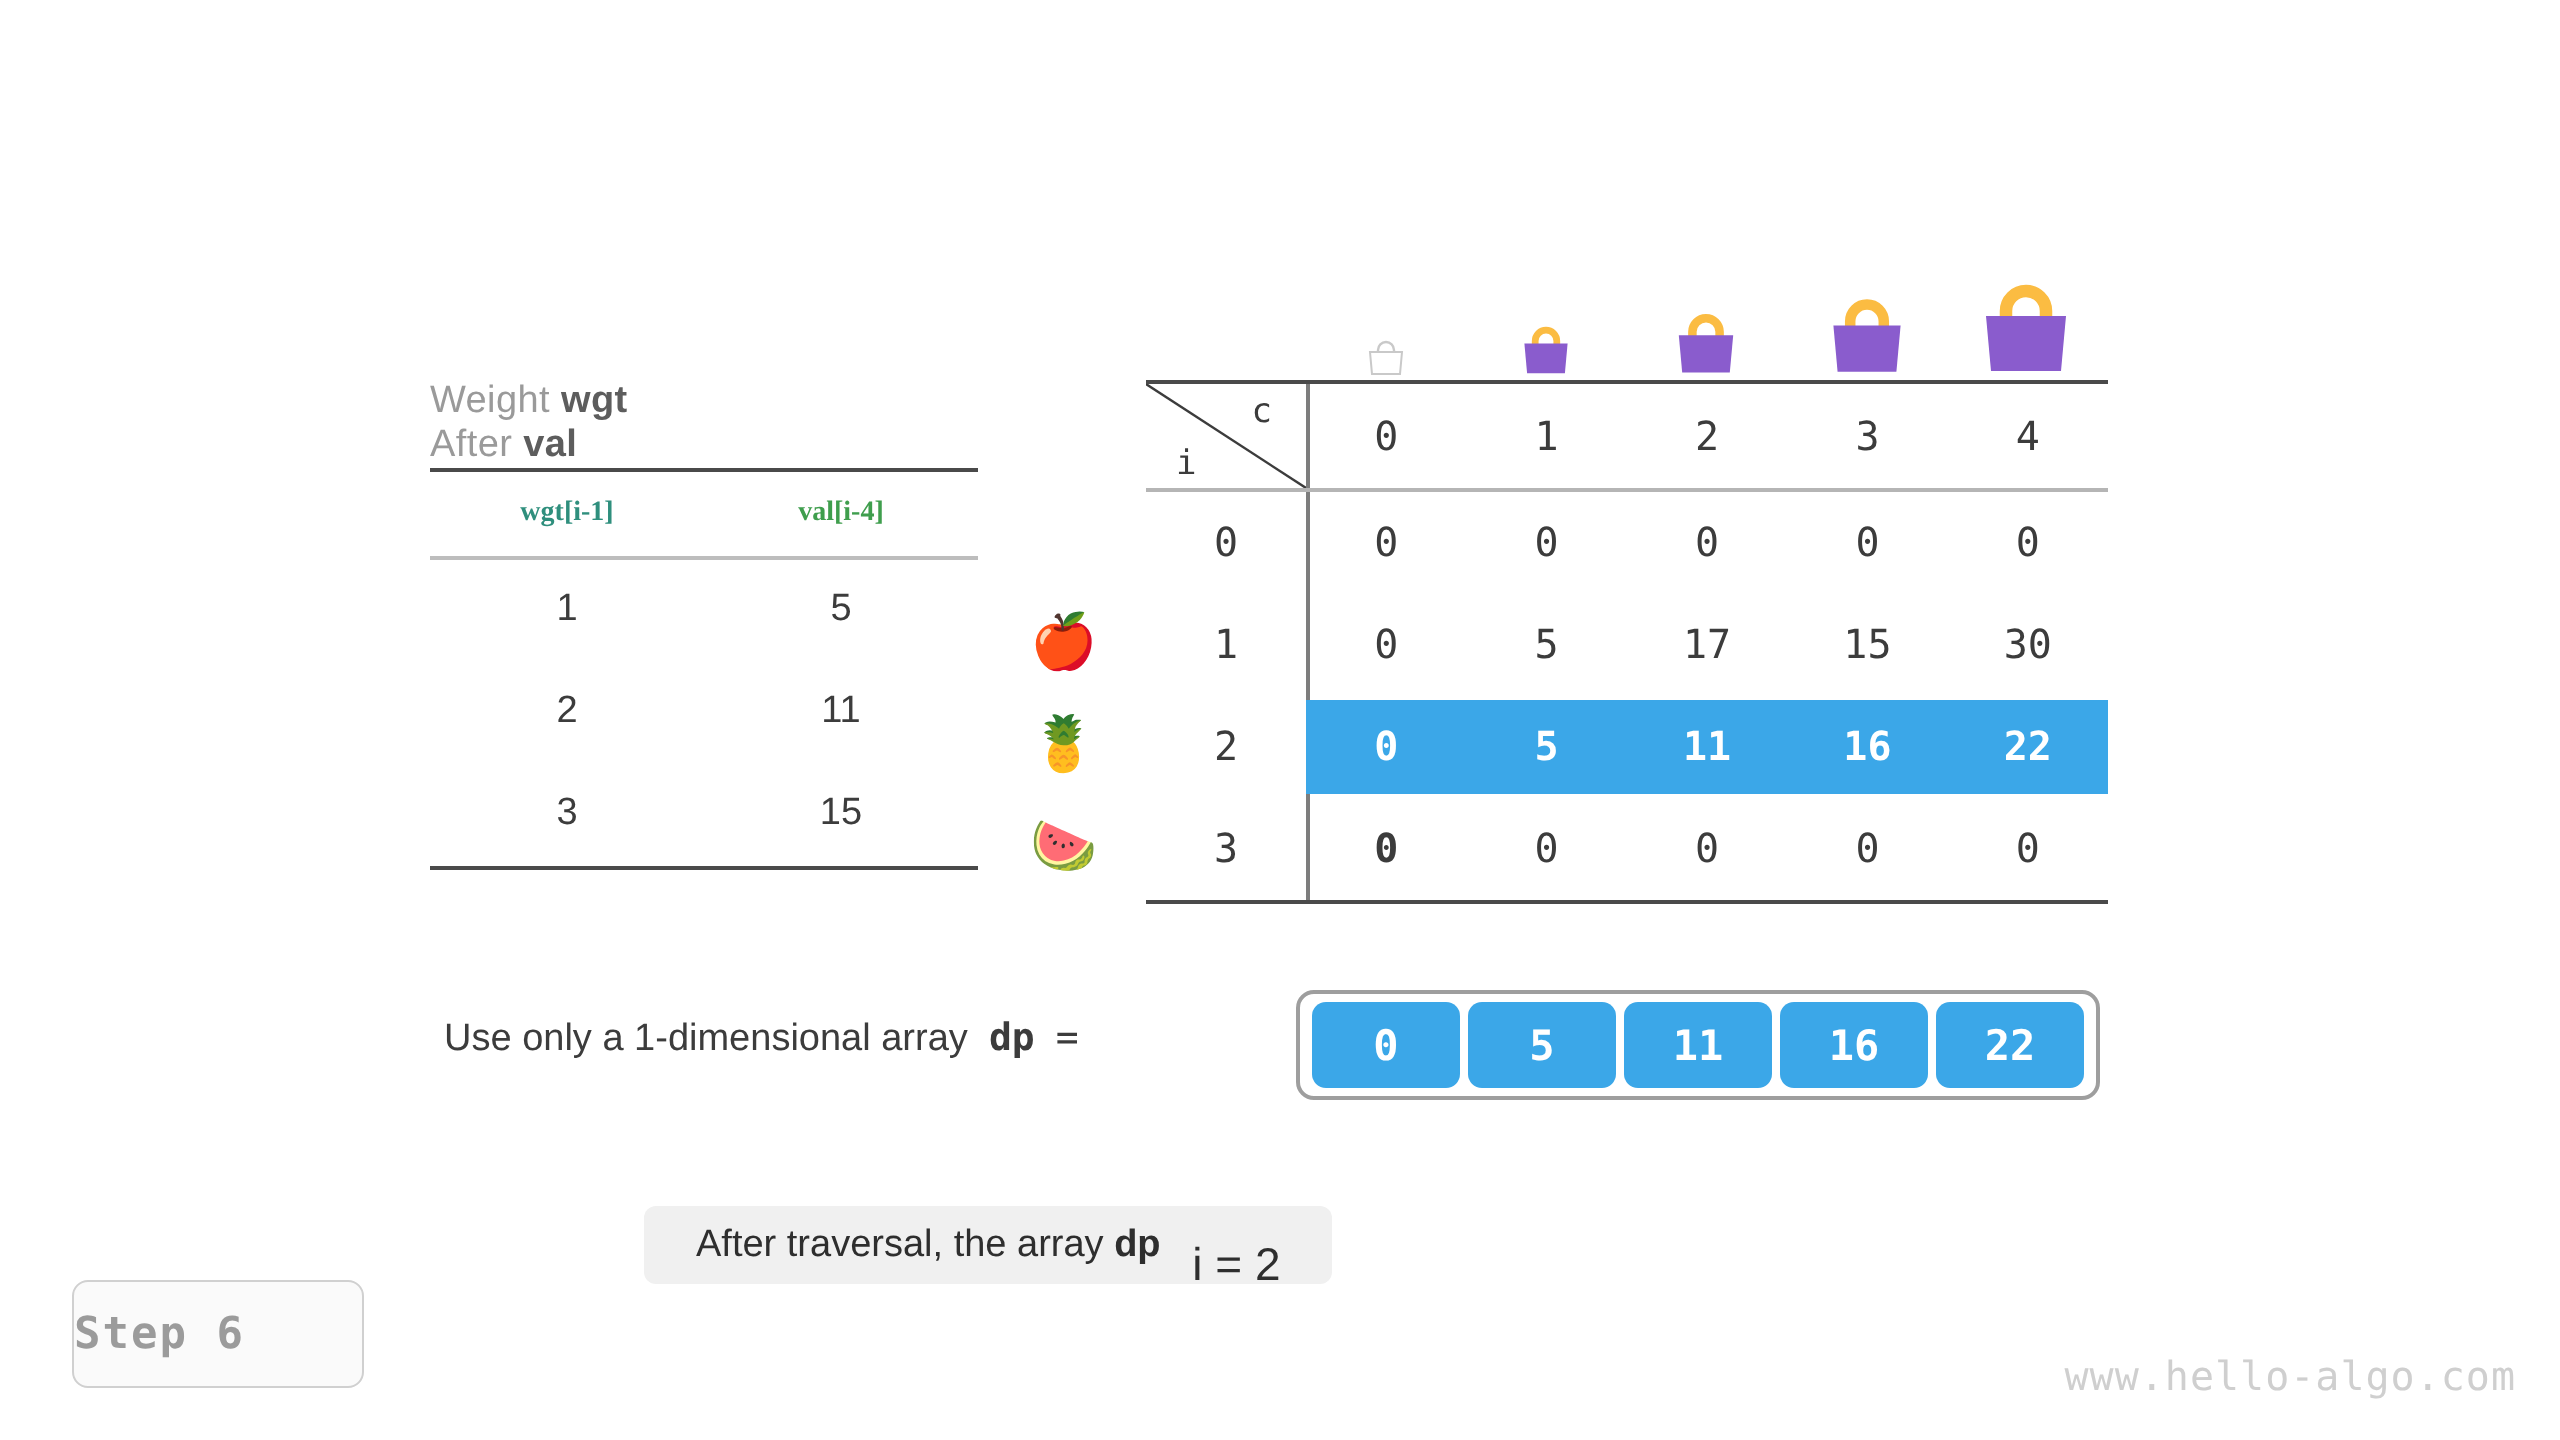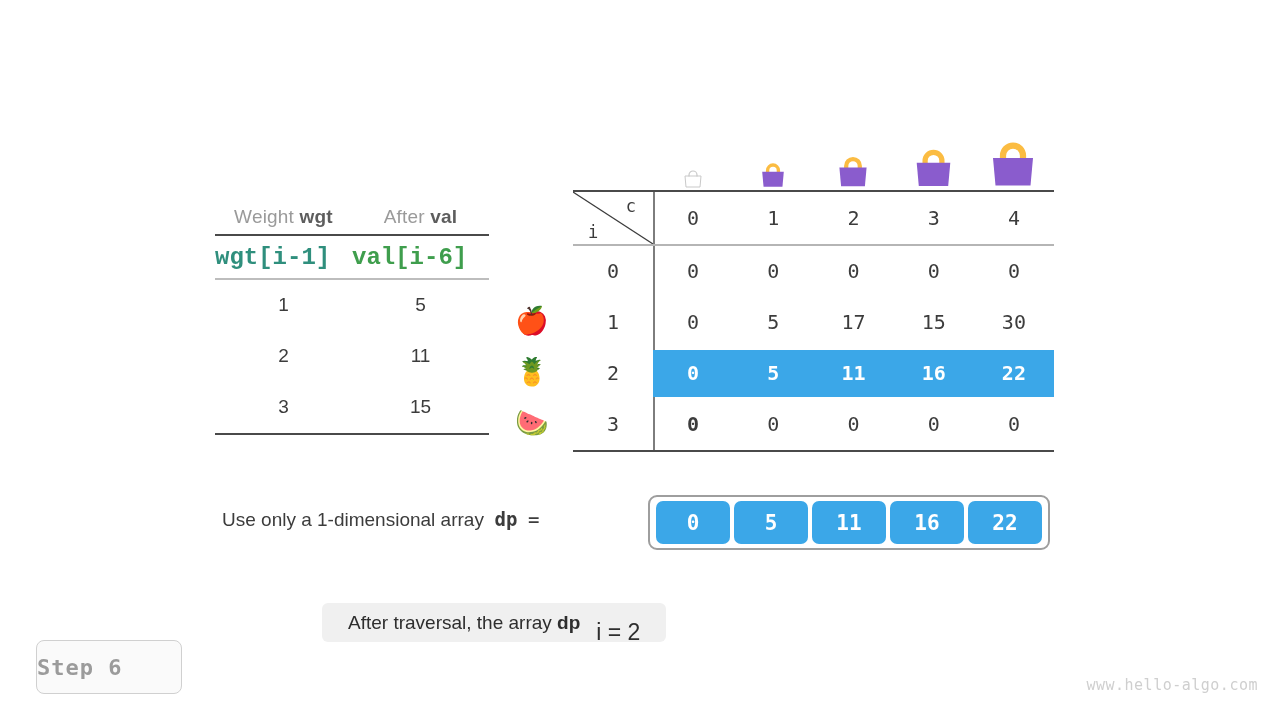--- a/index.html
+++ b/index.html
@@ -6,28 +6,28 @@
   html, body {
     width: 1280px; height: 720px;
     background: #ffffff;
     font-family: "Liberation Sans", sans-serif;
     overflow: hidden;
   }
   .stage { position: relative; width: 1280px; height: 720px; }
 
   
   .item-table { position: absolute; left: 215px; top: 190px; width: 274px; }
-  .it-head { display: flex; height: 44px; align-items: flex-end; padding-bottom: 6px; }
+  .it-head { display: flex; height: 44px; align-items: flex-start; padding-bottom: 6px; flex-direction: column; }
   .it-head .cell { flex: 1; text-align: center; font-size: 19px; color: #9a9a9a; letter-spacing: .2px; }
   .it-head .cell b { color: #5d5d5d; font-weight: bold; }
   .rule-dark { height: 2px; background: #4a4a4a; width: 100%; }
   .rule-light { height: 1.5px; background: #bdbdbd; width: 100%; }
   .it-sub { display: flex; height: 42px; align-items: center; }
-  .it-sub .cell { flex: 1; text-align: left; font-size: 24px; font-weight: bold;
-                  font-family: Liberation Mono, monospace; }
+  .it-sub .cell { flex: 1; text-align: center; font-size: 14px; font-weight: bold;
+                  font-family: Liberation Serif, serif; }
   .wgt-c { color: #2f8f7d; }
   .val-c { color: #3f9e4d; }
   .it-row { display: flex; height: 51px; align-items: center; }
   .it-row .cell { flex: 1; text-align: center; font-size: 19px; color: #3c3c3c; }
 
   
   .fruits { position: absolute; left: 508px; top: 296px; width: 48px; }
   .fruit { height: 51px; display: flex; align-items: center; justify-content: center;
            font-size: 27px; line-height: 1; }
   .fruit:nth-child(1) { margin-bottom: 0; }
@@ -92,21 +92,21 @@
 
   
   .step { position: absolute; left: 36px; top: 640px; width: 146px; height: 54px;
           border: 1.5px solid #d0d0d0; border-radius: 8px; background: #fafafa;
           display: flex; align-items: center; justify-content: flex-start;
           font-family: "DejaVu Sans Mono", monospace; font-size: 22px;
           font-weight: bold; color: #9b9b9b; letter-spacing: 1px; }
 
   
   .watermark { position: absolute; right: 22px; top: 676px;
-               font-family: "DejaVu Sans Mono", monospace; font-size: 15px;
+               font-family: "DejaVu Sans Mono", monospace; font-size: 20px;
                color: #cfcfcf; letter-spacing: .5px; }
 </style>
 </head>
 <body>
 
 <div class="stage">
 
   <div class="item-table">
     <div class="it-head">
       <div class="cell">
@@ -114,21 +114,21 @@
         <b>wgt</b>
       </div>
       <div class="cell">
         <span>After</span>
         <b>val</b>
       </div>
     </div>
     <div class="rule-dark"></div>
     <div class="it-sub">
       <div class="cell wgt-c">wgt[i-1]</div>
-      <div class="cell val-c">val[i-6]</div>
+      <div class="cell val-c">val[i-4]</div>
     </div>
     <div class="rule-light"></div>
     <div class="it-row">
       <div class="cell">1</div>
       <div class="cell">5</div>
     </div>
     <div class="it-row">
       <div class="cell">2</div>
       <div class="cell">11</div>
     </div>

